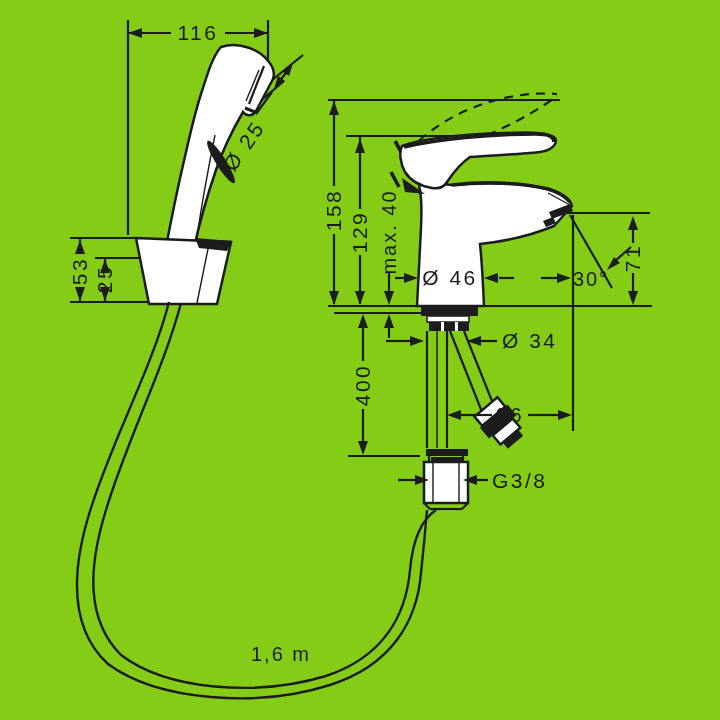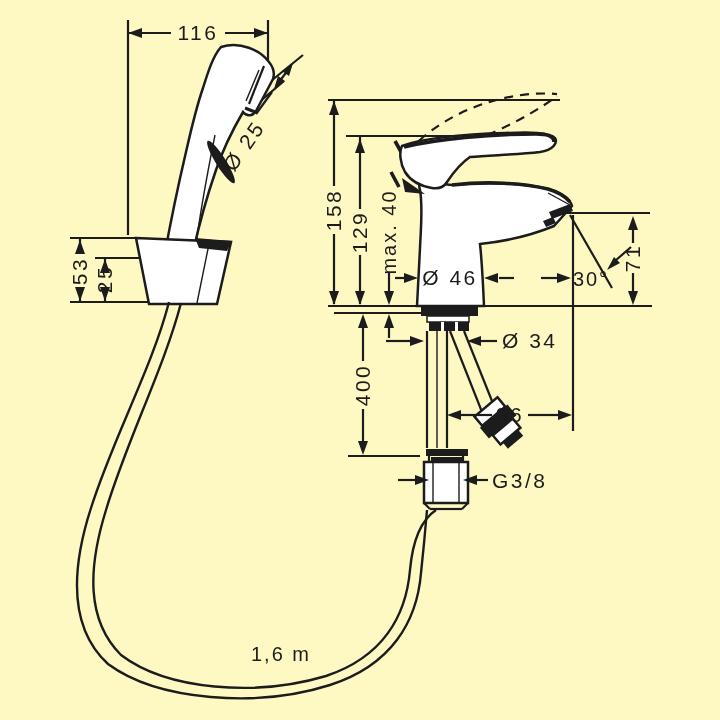--- a/index.html
+++ b/index.html
@@ -1,16 +1,16 @@
 <!DOCTYPE html>
 <html><head>
 <meta charset="utf-8">
 <style>
   html,body{margin:0;padding:0;background:#ffffff;}
-  .canvas{width:720px;height:720px;background:#fef9c3;position:relative;overflow:hidden;}
+  .canvas{width:720px;height:720px;background:#84cc16;position:relative;overflow:hidden;}
   svg{display:block;}
   .dim{font-family:"Liberation Sans",sans-serif;font-size:21px;letter-spacing:2.5px;fill:#1c1c1c;}
   .dim-small{font-family:"Liberation Sans",sans-serif;font-size:20px;letter-spacing:2px;fill:#1c1c1c;}
   .ln{stroke:#1c1c1c;stroke-width:2.2;fill:none;}
   .thin{stroke:#1c1c1c;stroke-width:1.4;fill:none;}
   .thick{stroke:#1c1c1c;stroke-width:3.6;fill:none;}
   .part{stroke:#1c1c1c;stroke-width:2.5;fill:#ffffff;}
   .solid{fill:#1c1c1c;stroke:none;}
   .dash{stroke:#1c1c1c;stroke-width:2.2;fill:none;stroke-dasharray:9 7;}
 </style>

